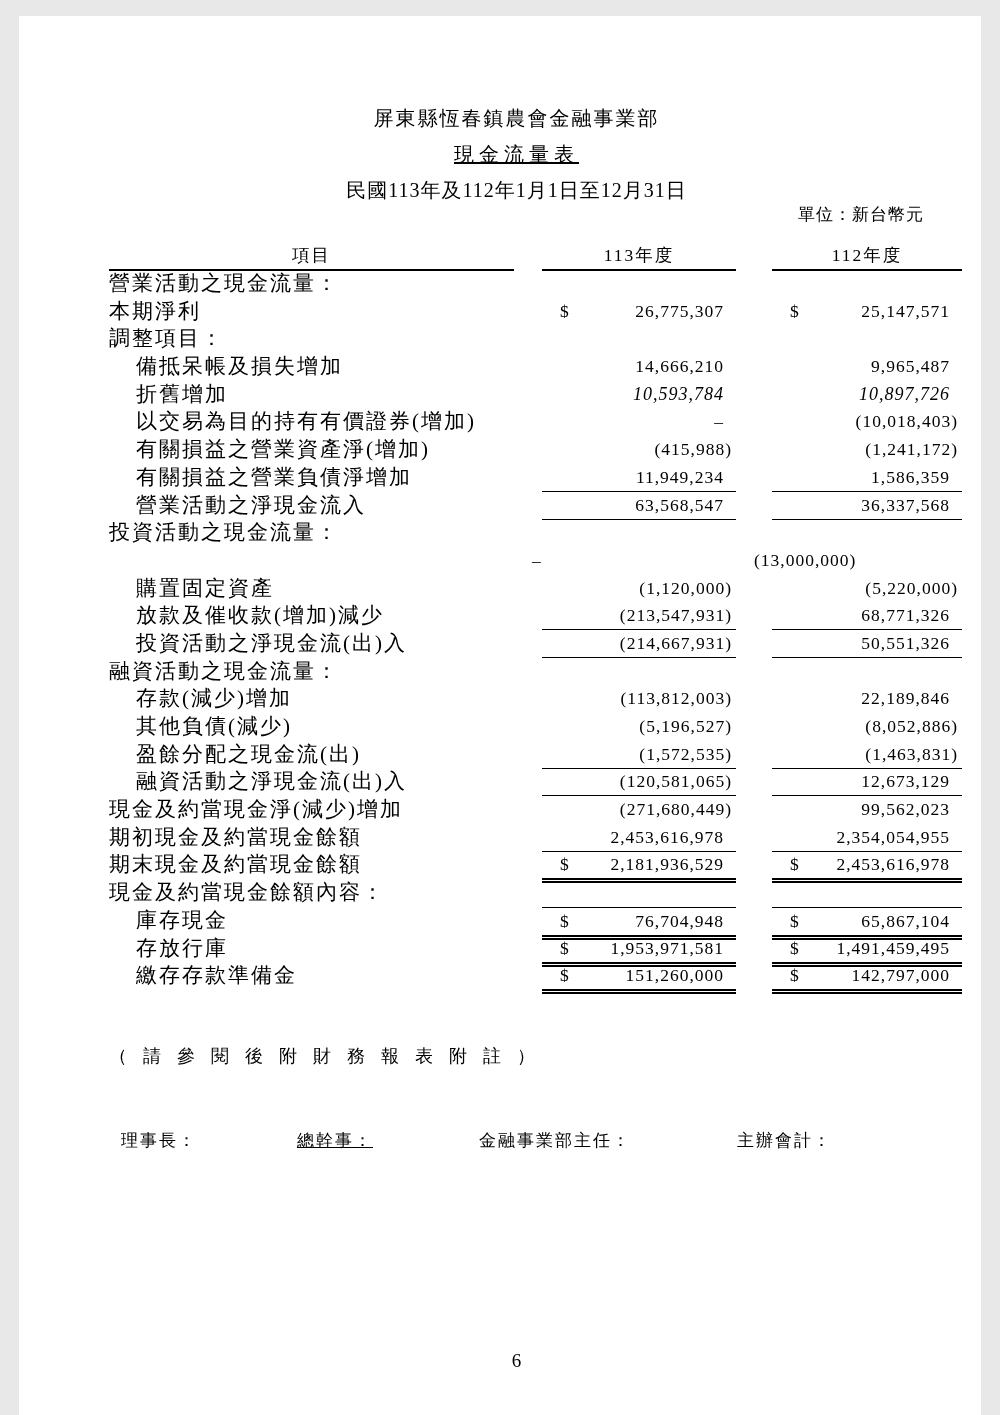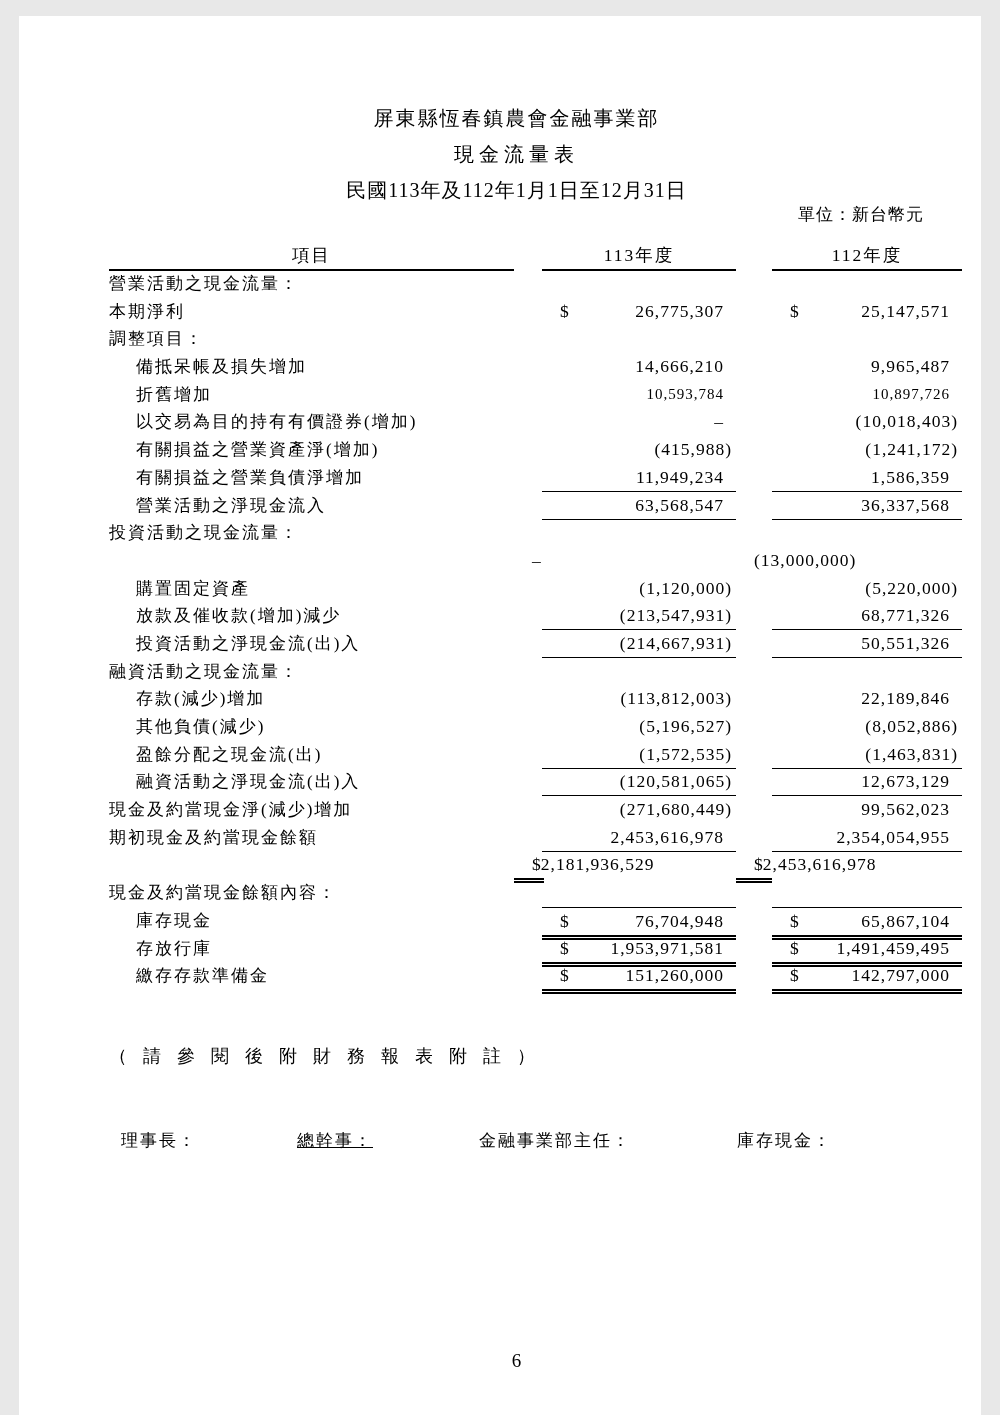--- a/index.html
+++ b/index.html
@@ -11,47 +11,47 @@
     background:#ffffff;
     color:#000;
     font-family:"Liberation Serif","DejaVu Serif",serif;
     overflow:hidden;
   }
   .content { padding:84px 57px 0 90px; }
 
   
   .title-block { text-align:center; }
   .org-line   { font-size:20px; letter-spacing:2px; line-height:36px; white-space:nowrap; }
-  .stmt-line  { font-size:20px; letter-spacing:5px; line-height:36px; white-space:nowrap; }
+  .stmt-line  { font-size:20px; letter-spacing:5px; line-height:36px; white-space:nowrap;text-decoration:underline; }
   .period-line{ font-size:20px; letter-spacing:1px; line-height:36px; white-space:nowrap; }
 
   .unit-line {
     text-align:right; font-size:17px; letter-spacing:1px;
     height:26px; line-height:26px; margin-top:-6px;
   }
 
   
   .fintable { margin-top:14px; }
   .trow {
     display:grid;
     grid-template-columns:405px 28px 194px 36px 190px;
     height:27.7px; line-height:27px;
   }
   .trow.header { height:28px; }
   .hcell { font-size:17.5px; letter-spacing:2px; text-align:center; border-bottom:2px solid #000; }
-  .cell-item { font-size:17px; letter-spacing:2px; white-space:nowrap; overflow:visible; }
+  .cell-item { font-size:21px; letter-spacing:2px; white-space:nowrap; overflow:visible; }
   .cell-item.ind { padding-left:27px; }
   .cell-num {
     display:flex; align-items:baseline;
     padding-left:18px; padding-right:12px;
     font-size:17.5px; white-space:nowrap;
   }
   .cell-num .val { margin-left:auto; letter-spacing:1px; }
   .cell-num.paren { padding-right:4px; }
-  .trow.small .cell-num .val { font-size:15px; }
+  .trow.small .cell-num .val { font-size:18px;font-style:italic; }
   .cell-num.line-single { border-bottom:1.5px solid #000; }
   .cell-num.line-double { border-bottom:5px double #000; }
   .cell-num.topline     { border-top:1.5px solid #000; }
 
   
   .note-line {
     margin-top:52px; height:28px; line-height:28px;
     font-size:18px; letter-spacing:16px;
     white-space:nowrap;
   }
@@ -352,20 +352,21 @@
       <span class="cur"></span>
       <span class="val">2,453,616,978</span>
     </div>
     <div></div>
     <div class="cell-num c112 line-single">
       <span class="cur"></span>
       <span class="val">2,354,054,955</span>
     </div>
   </div>
           <div class="trow">
+    <div class="cell-item">期末現金及約當現金餘額</div>
     <div></div>
     <div class="cell-num c113 line-double">
       <span class="cur">$</span>
       <span class="val">2,181,936,529</span>
     </div>
     <div></div>
     <div class="cell-num c112 line-double">
       <span class="cur">$</span>
       <span class="val">2,453,616,978</span>
     </div>
@@ -424,18 +425,18 @@
   </div>
         </div>
     </div>
 
     <div class="note-line">（請參閱後附財務報表附註）</div>
 
     <div class="sig-line">
       <span class="sig sig-0">理事長：</span>
       <span class="sig sig-1">總幹事：</span>
       <span class="sig sig-2">金融事業部主任：</span>
-      <span class="sig sig-3">庫存現金：</span>
+      <span class="sig sig-3">主辦會計：</span>
     </div>
 
     <div class="page-num">6</div>
   </div>
 </div>
 
 </body></html>

